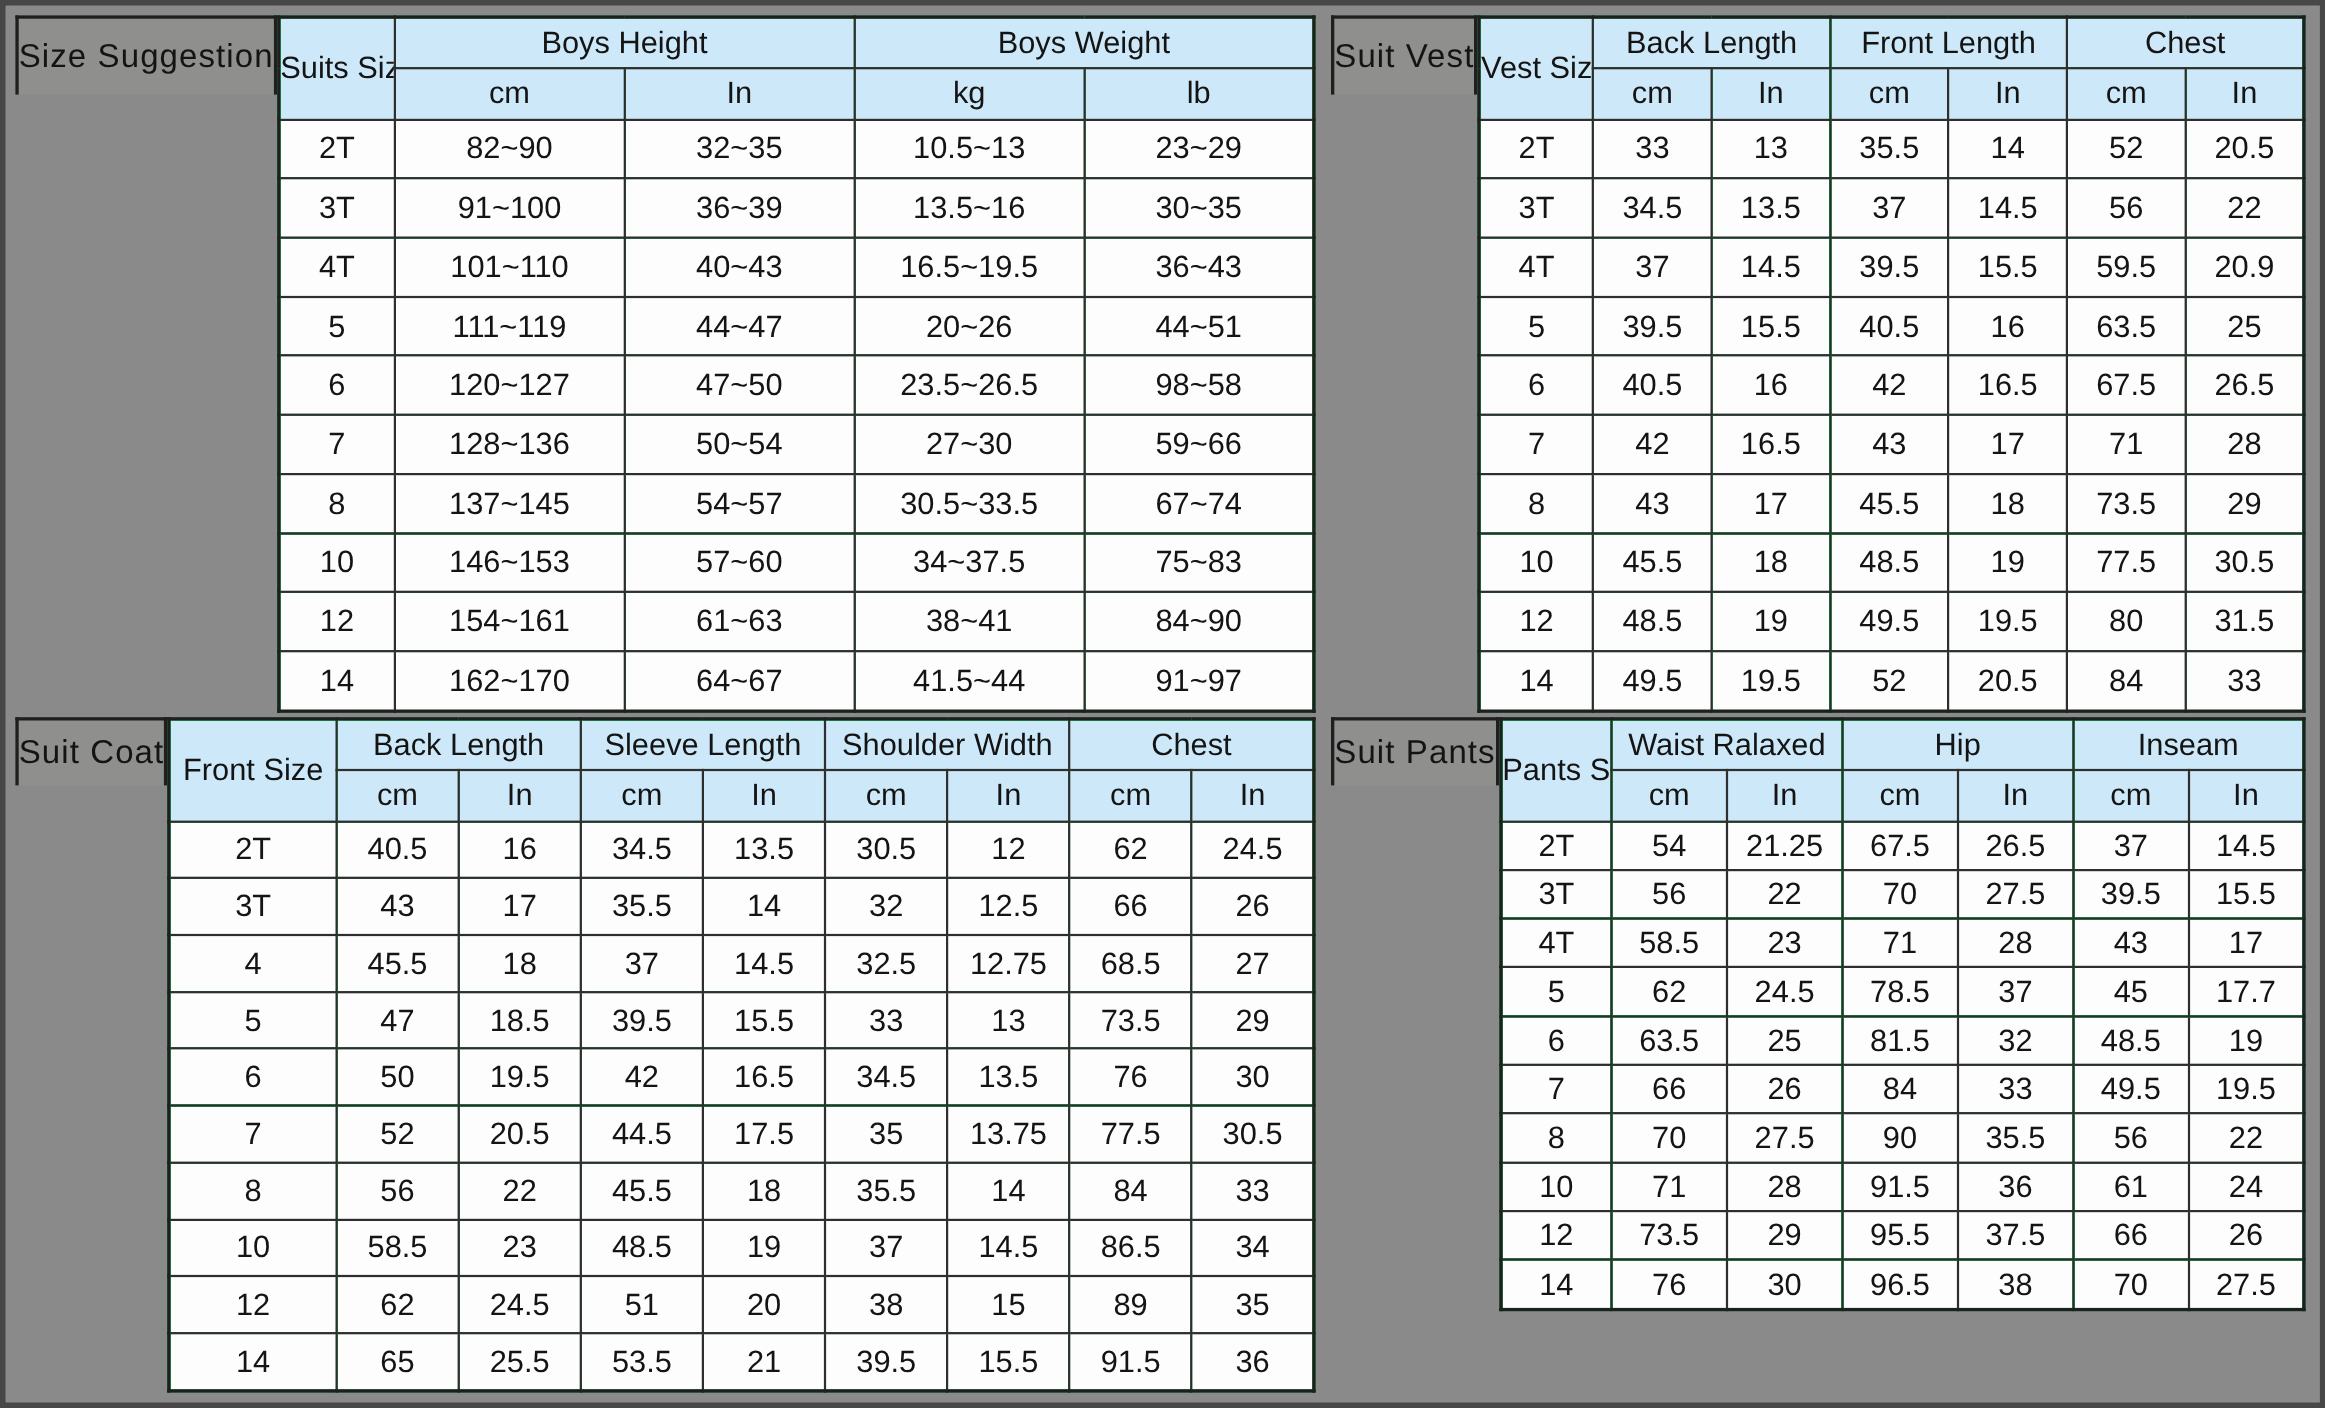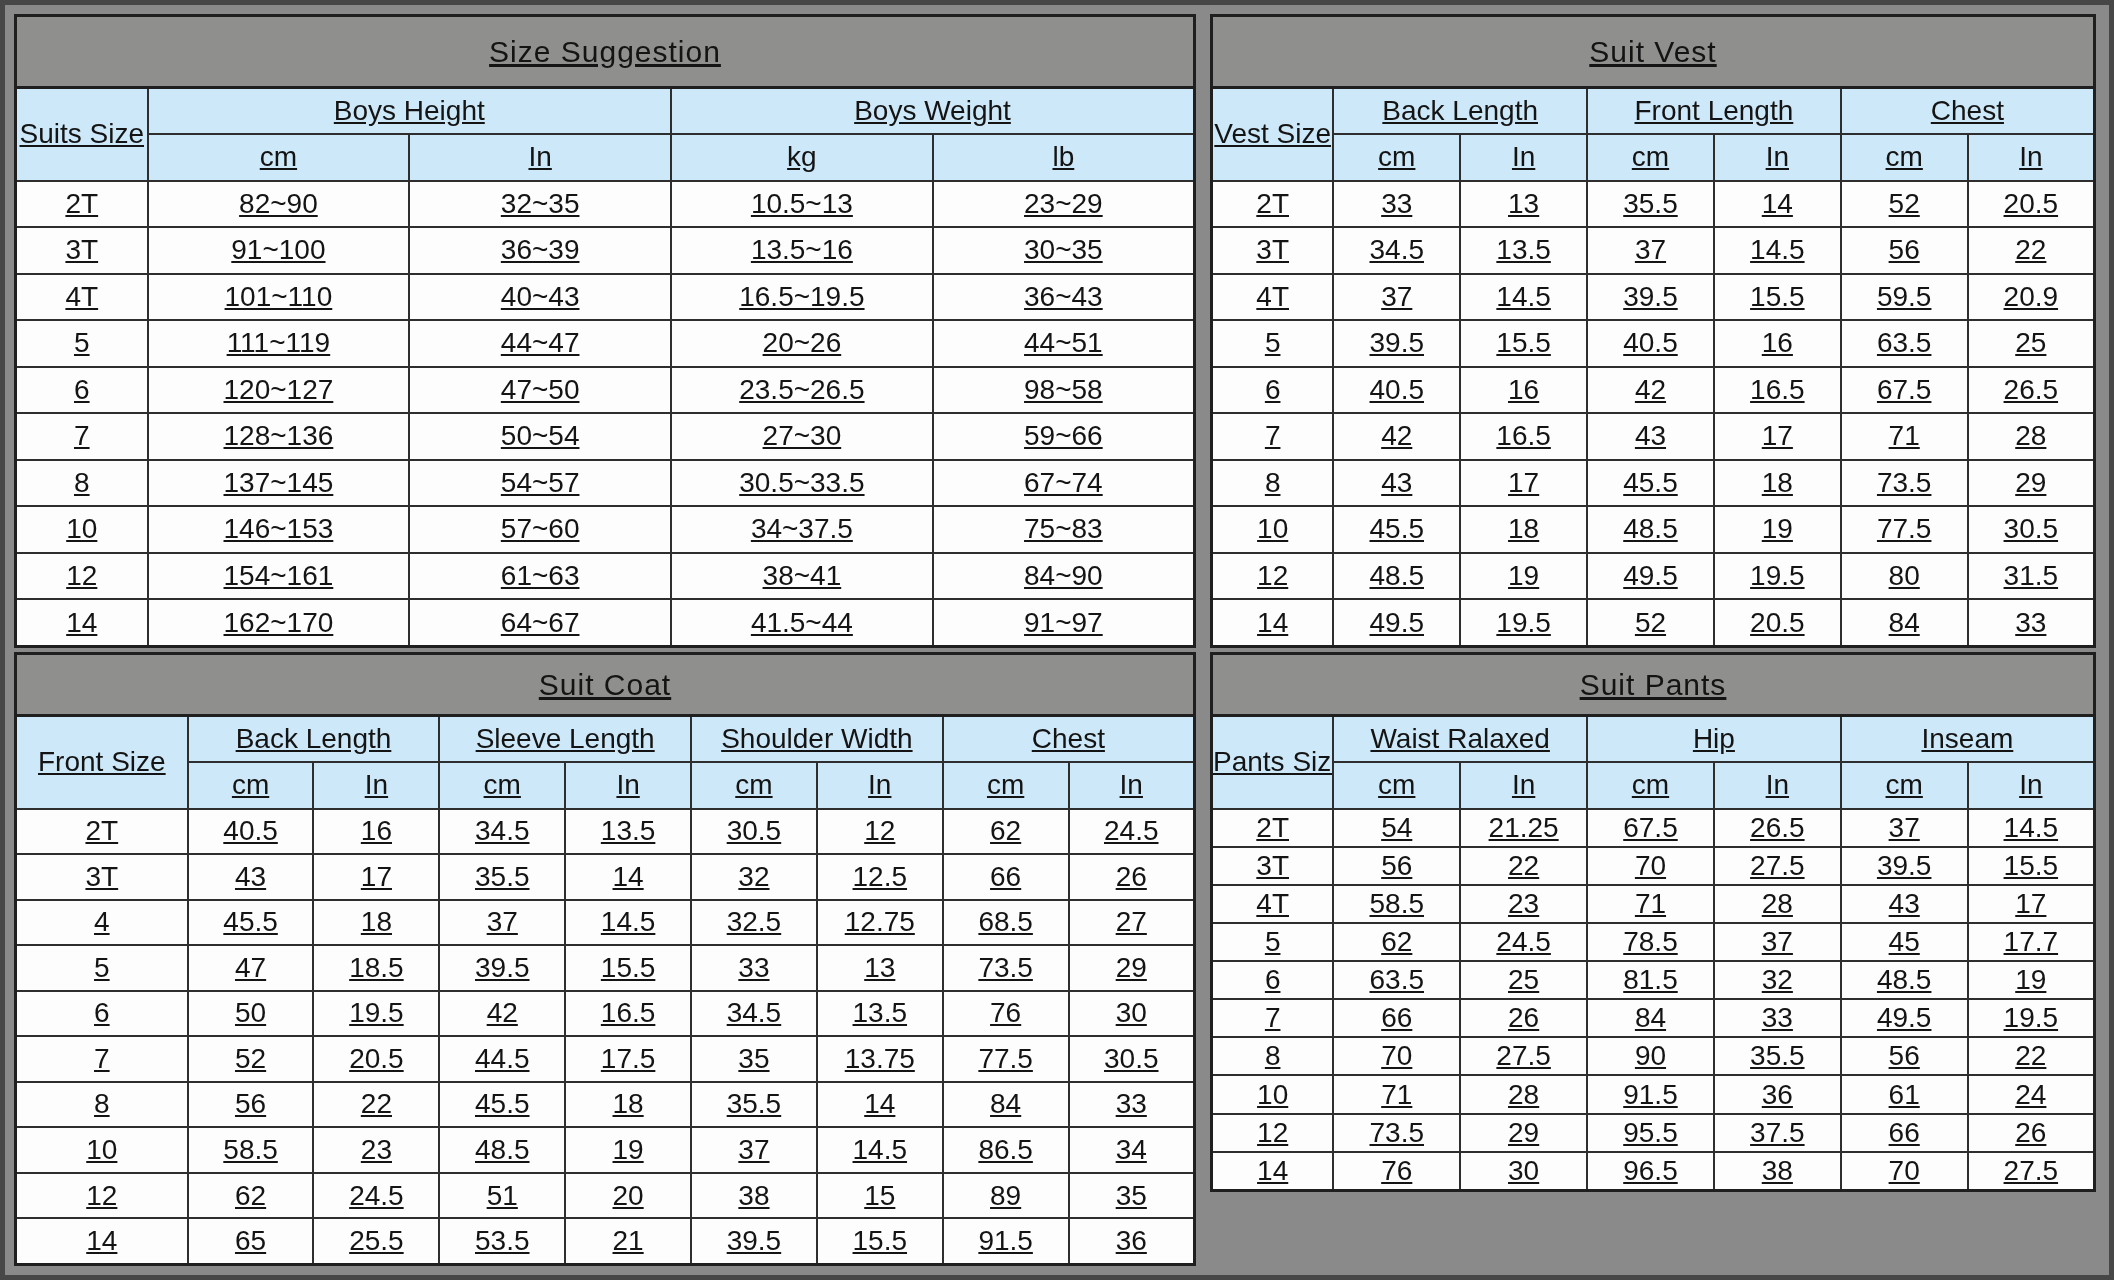--- a/index.html
+++ b/index.html
@@ -4,21 +4,21 @@
 <style>
   html,body{margin:0;padding:0;}
   body{
     width:2114px;height:1280px;position:relative;
     background:#8a8a8a;
     font-family:"Liberation Sans", sans-serif;
     color:#141414;
     overflow:hidden;
   }
   .outline{position:absolute;inset:0;border:5px solid #474747;pointer-events:none;box-sizing:border-box;}
-  .quad{position:absolute;display:flex;flex-direction:column;text-decoration:underline;}
+  .quad{position:absolute;display:flex;flex-direction:row;}
   #q0{left:14px;top:14px;width:1182px;height:634px;}
   #q1{left:1210px;top:14px;width:886px;height:634px;}
   #q2{left:14px;top:652px;width:1182px;height:614px;justify-content:flex-end;}
   #q3{left:1210px;top:652px;width:886px;height:540px;}
   .title{
     background:#8f8f8d;
     border:3px solid #1f1f1f;border-bottom:none;
     display:flex;align-items:center;justify-content:center;
     font-size:30px;letter-spacing:1px;box-sizing:border-box;
   }

